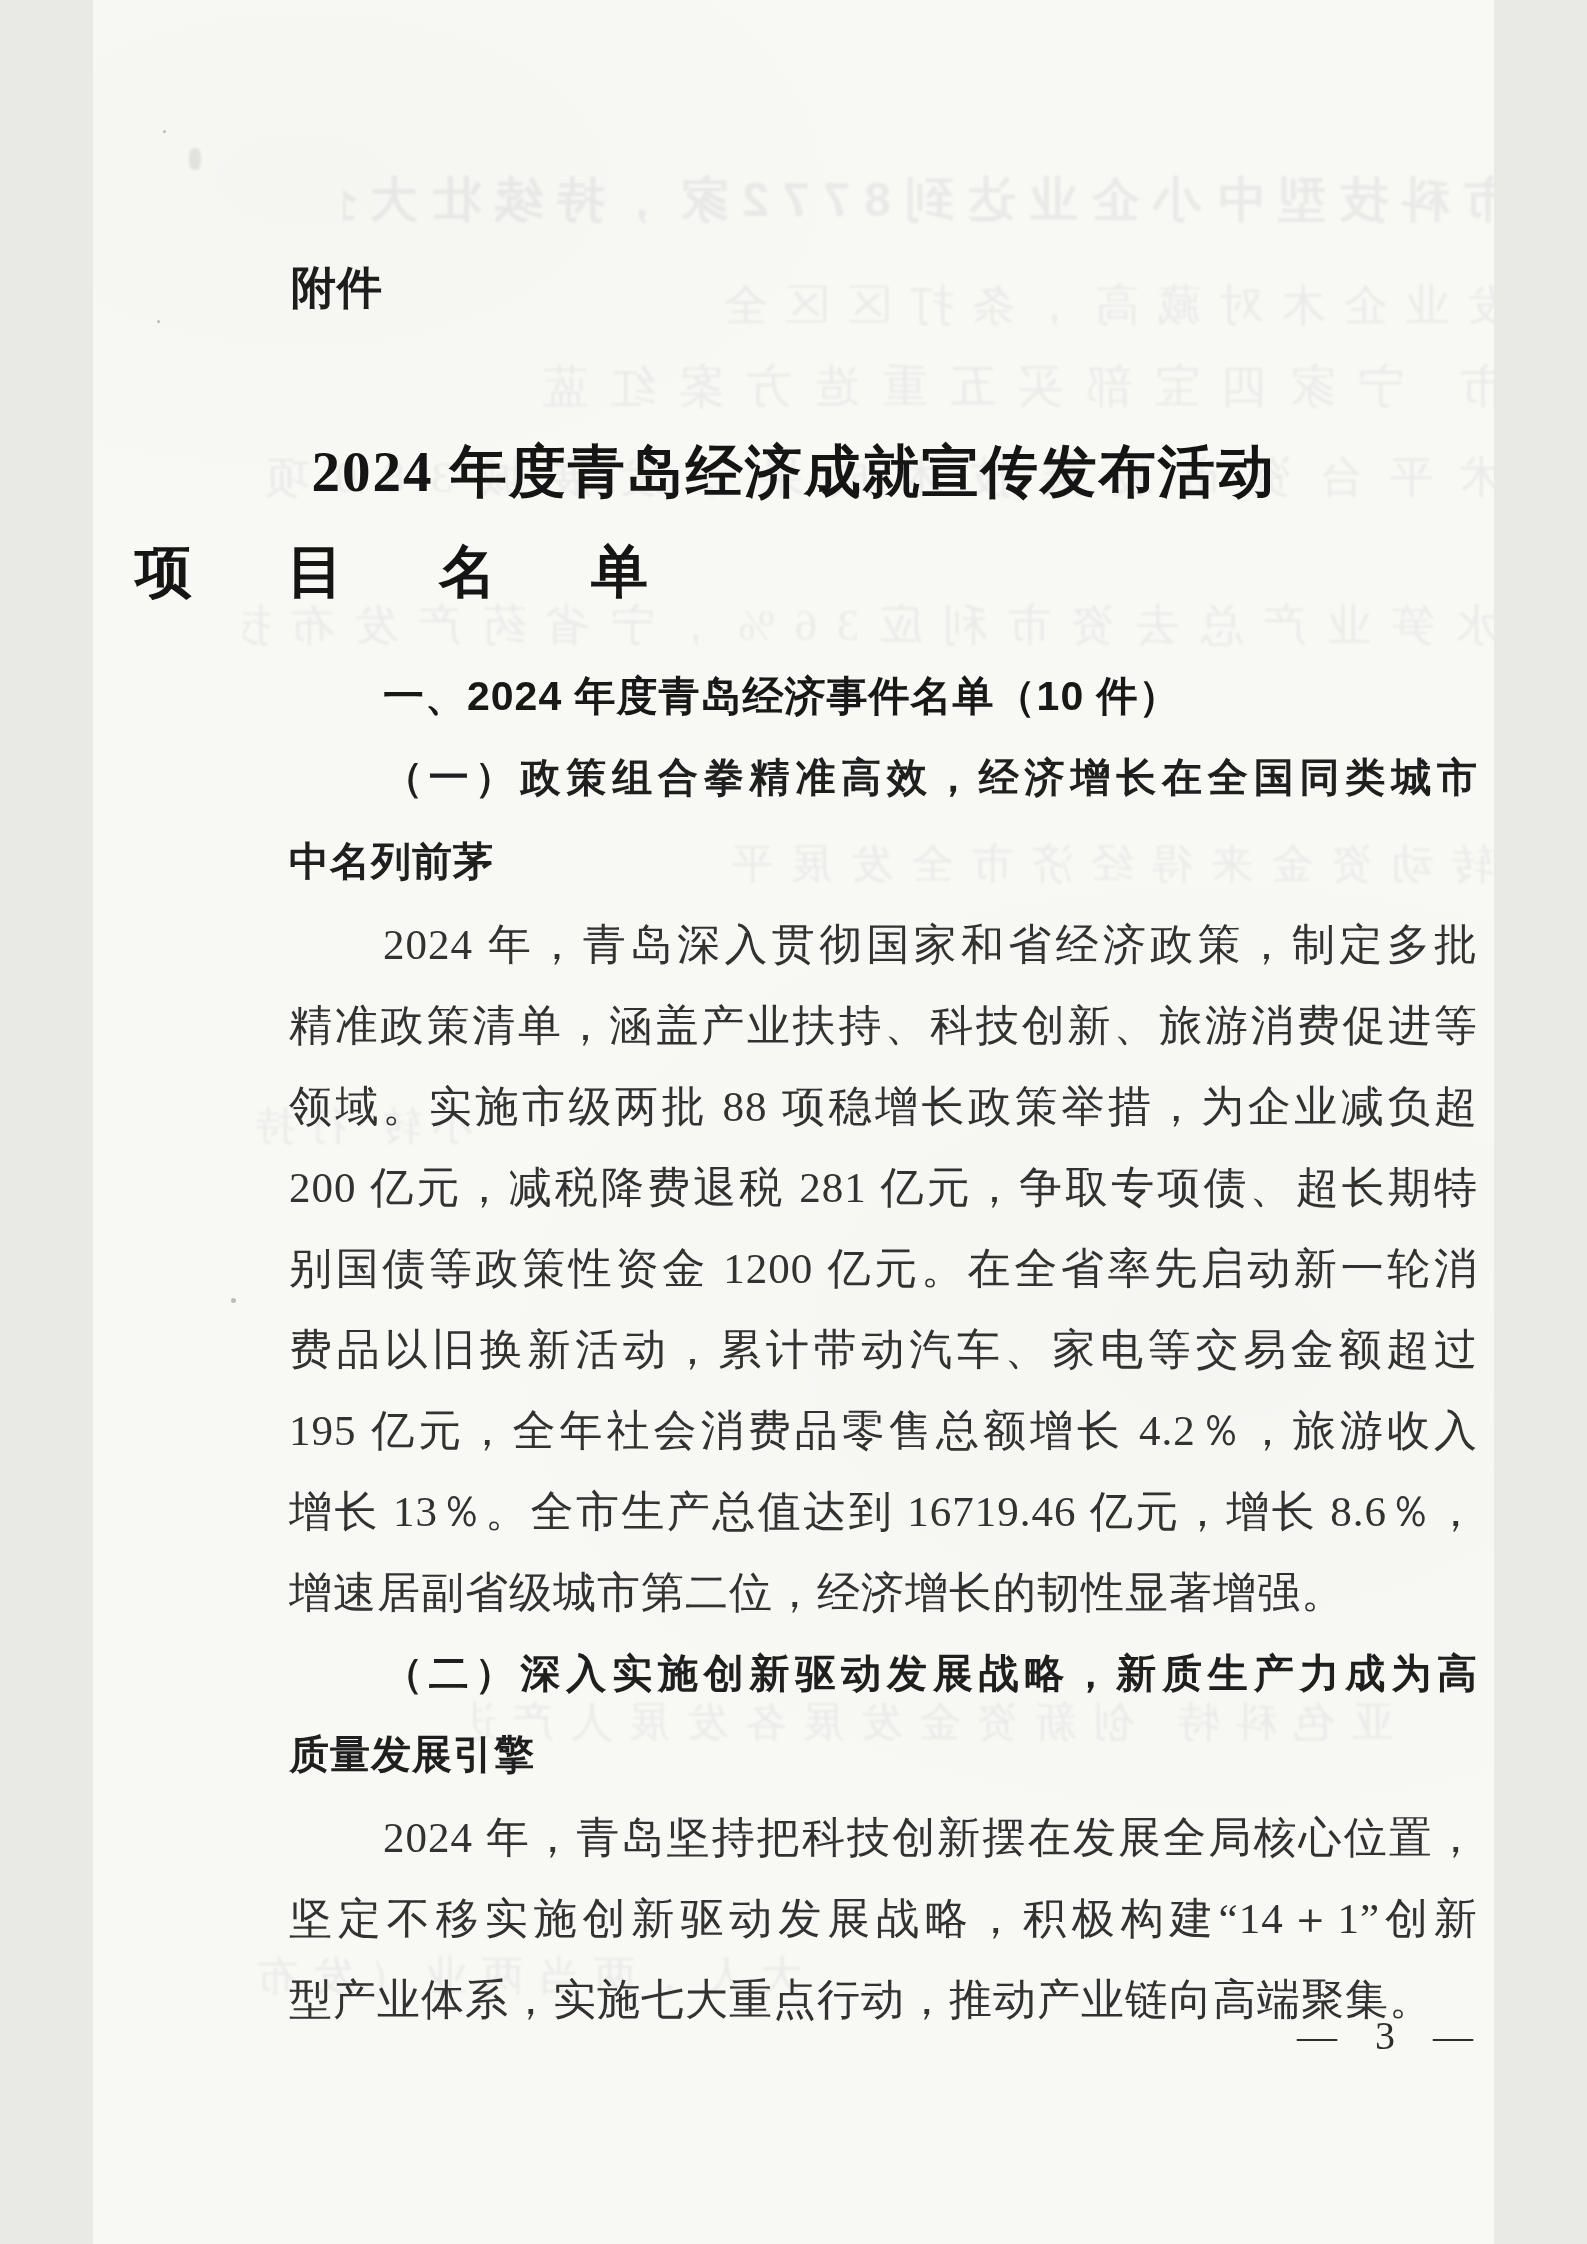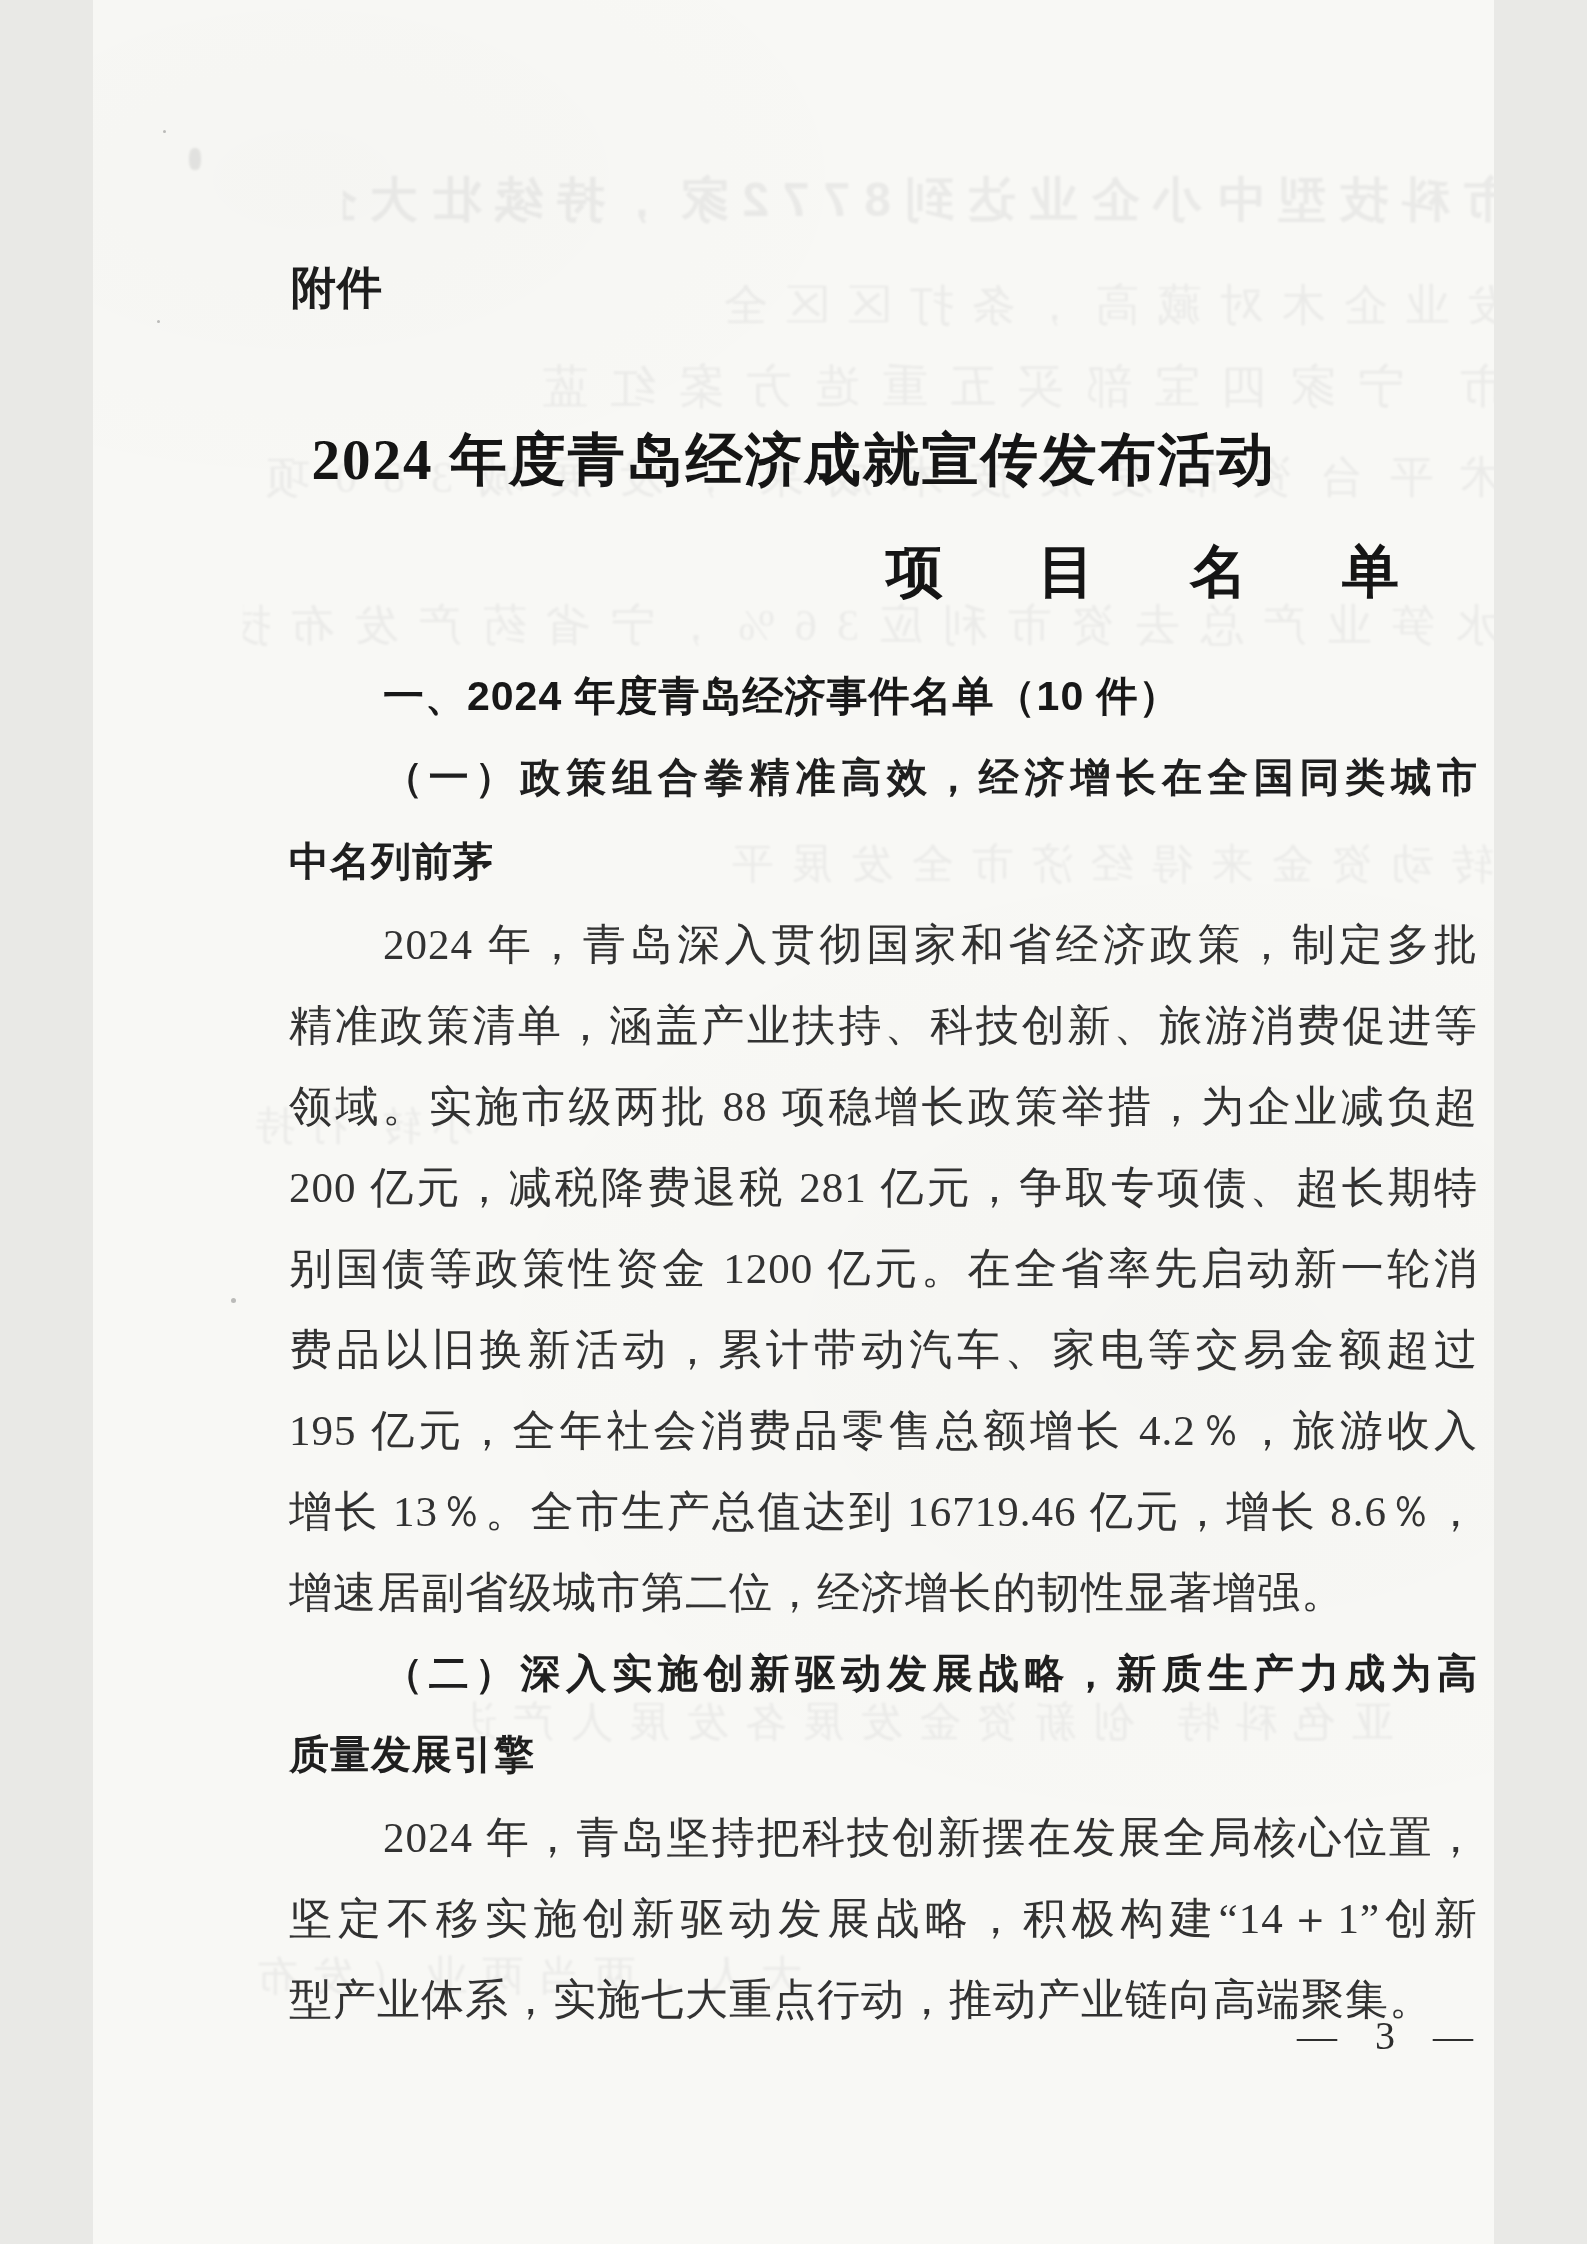--- a/index.html
+++ b/index.html
@@ -16,30 +16,30 @@
     color:#323232;
   }
   
   .attachment{
     position:absolute;left:198px;top:262px;
     font-family:"Liberation Sans","DejaVu Sans",sans-serif;
     font-weight:600;font-size:45px;line-height:52px;
     letter-spacing:1px;color:#1d1d1d;
   }
   .title1{
-    position:absolute;left:0;right:0;top:424px;margin:0;
+    position:absolute;left:0;right:0;top:424px;margin:12px;
     text-align:center;
     font-size:57px;line-height:72px;font-weight:700;
     letter-spacing:2px;color:#151515;
   }
   .title2{
     position:absolute;left:0;right:0;top:534px;margin:0;
-    text-align:right;
+    text-align:left;
     font-size:57px;line-height:76px;font-weight:700;
-    letter-spacing:95px;padding-left:56px;
+    letter-spacing:95px;padding-left:42px;
     color:#151515;
   }
   .line{
     position:absolute;left:196px;width:1189px;height:64px;
     font-size:43px;line-height:64px;letter-spacing:1px;
     white-space:normal;
   }
   .fill{text-align:justify;text-align-last:justify;}
   .ind{text-indent:94px;}
   .sans-head{

